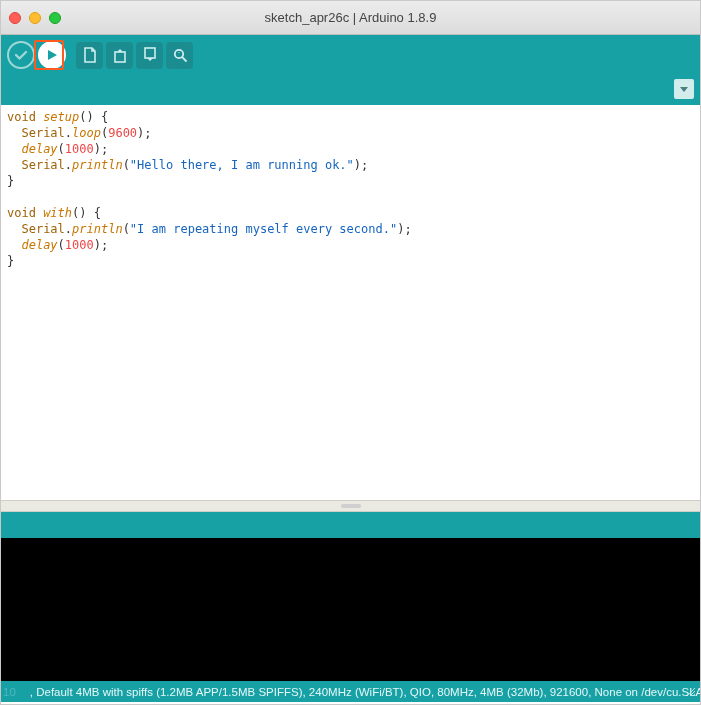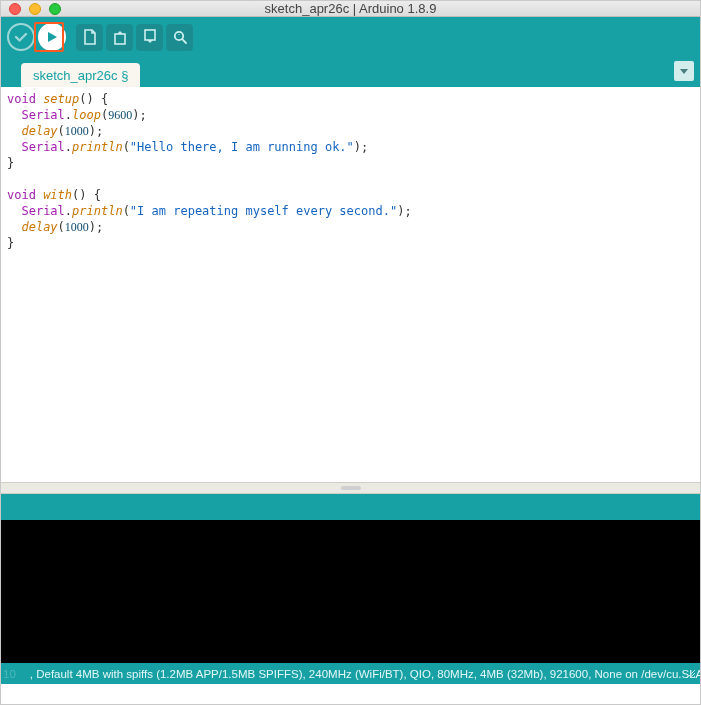--- a/index.html
+++ b/index.html
@@ -5,21 +5,21 @@
   * { margin: 0; padding: 0; box-sizing: border-box; }
   body {
     font-family: -apple-system, "Helvetica Neue", Arial, sans-serif;
     background: #fff;
     width: 701px;
     height: 705px;
     overflow: hidden;
     border: 1px solid #c9c9c9;
   }
   .titlebar {
-    height: 16px;
+    height: 34px;
     background: linear-gradient(#ececec, #dcdcdc);
     border-bottom: 1px solid #bcbcbc;
     display: flex;
     align-items: center;
     padding-left: 8px;
     font-size: 13px;
     color: #4a4a4a;
     position: relative;
   }
   .traffic { display: flex; gap: 8px; }
@@ -89,24 +89,24 @@
     padding:4px 6px 6px 6px;
     font-family: Monaco, Menlo, Consolas, monospace;
     font-size:12px;
     line-height:16px;
     white-space:pre;
     color:#333;
     height: 395px;
     overflow:hidden;
     background:#fff;
   }
-  .kw { color:#a21caf;margin-top:16px; }
+  .kw { color:#a16207;margin-top:16px; }
   .fn { color:#c97500;font-style:italic; }
   .str { color:#1565c0; }
-  .num { color:#0c4a6e;font-family:Liberation Serif, serif; }
+  .num { color:#ef4444; }
   .sep {
     height:12px;
     background:#eaeae2;
     border-top:1px solid #cfcfc5;
     border-bottom:1px solid #cfcfc5;
     position:relative;
   }
   .sep::after{
     content:""; position:absolute; left:50%; top:3px; transform:translateX(-50%);
     width:20px; height:4px; border-radius:3px; background:#cfcfcf;
@@ -176,23 +176,20 @@
   <div class="tb-right">
     <svg width="16" height="16" viewBox="0 0 16 16">
         <circle cx="7" cy="7" r="4.2" fill="none" stroke="#cdeeee" stroke-width="1.8"></circle>
         <line x1="10.2" y1="10.2" x2="14" y2="14" stroke="#cdeeee" stroke-width="1.8" stroke-linecap="round"></line>
         <line x1="7" y1="5" x2="7" y2="6" stroke="#cdeeee" stroke-width="1"></line>
       </svg>
   </div>
 </div>
 
 <div class="tabbar">
-  <div class="tab">
-    <span>sketch_apr26c §</span>
-  </div>
   <div class="tab-dropdown">
     <svg width="10" height="10" viewBox="0 0 10 10">
         <polygon points="1,3 9,3 5,8" fill="#4b7e7e"></polygon>
       </svg>
   </div>
 </div>
 
 <div class="editor" id="editor"><span class="kw">void</span><span> </span><span class="fn">setup</span><span>() {</span>
 <span>  </span><span class="kw">Serial</span><span>.</span><span class="fn">loop</span><span>(</span><span class="num">9600</span><span>);</span>
 <span>  </span><span class="fn">delay</span><span>(</span><span class="num">1000</span><span>);</span>

